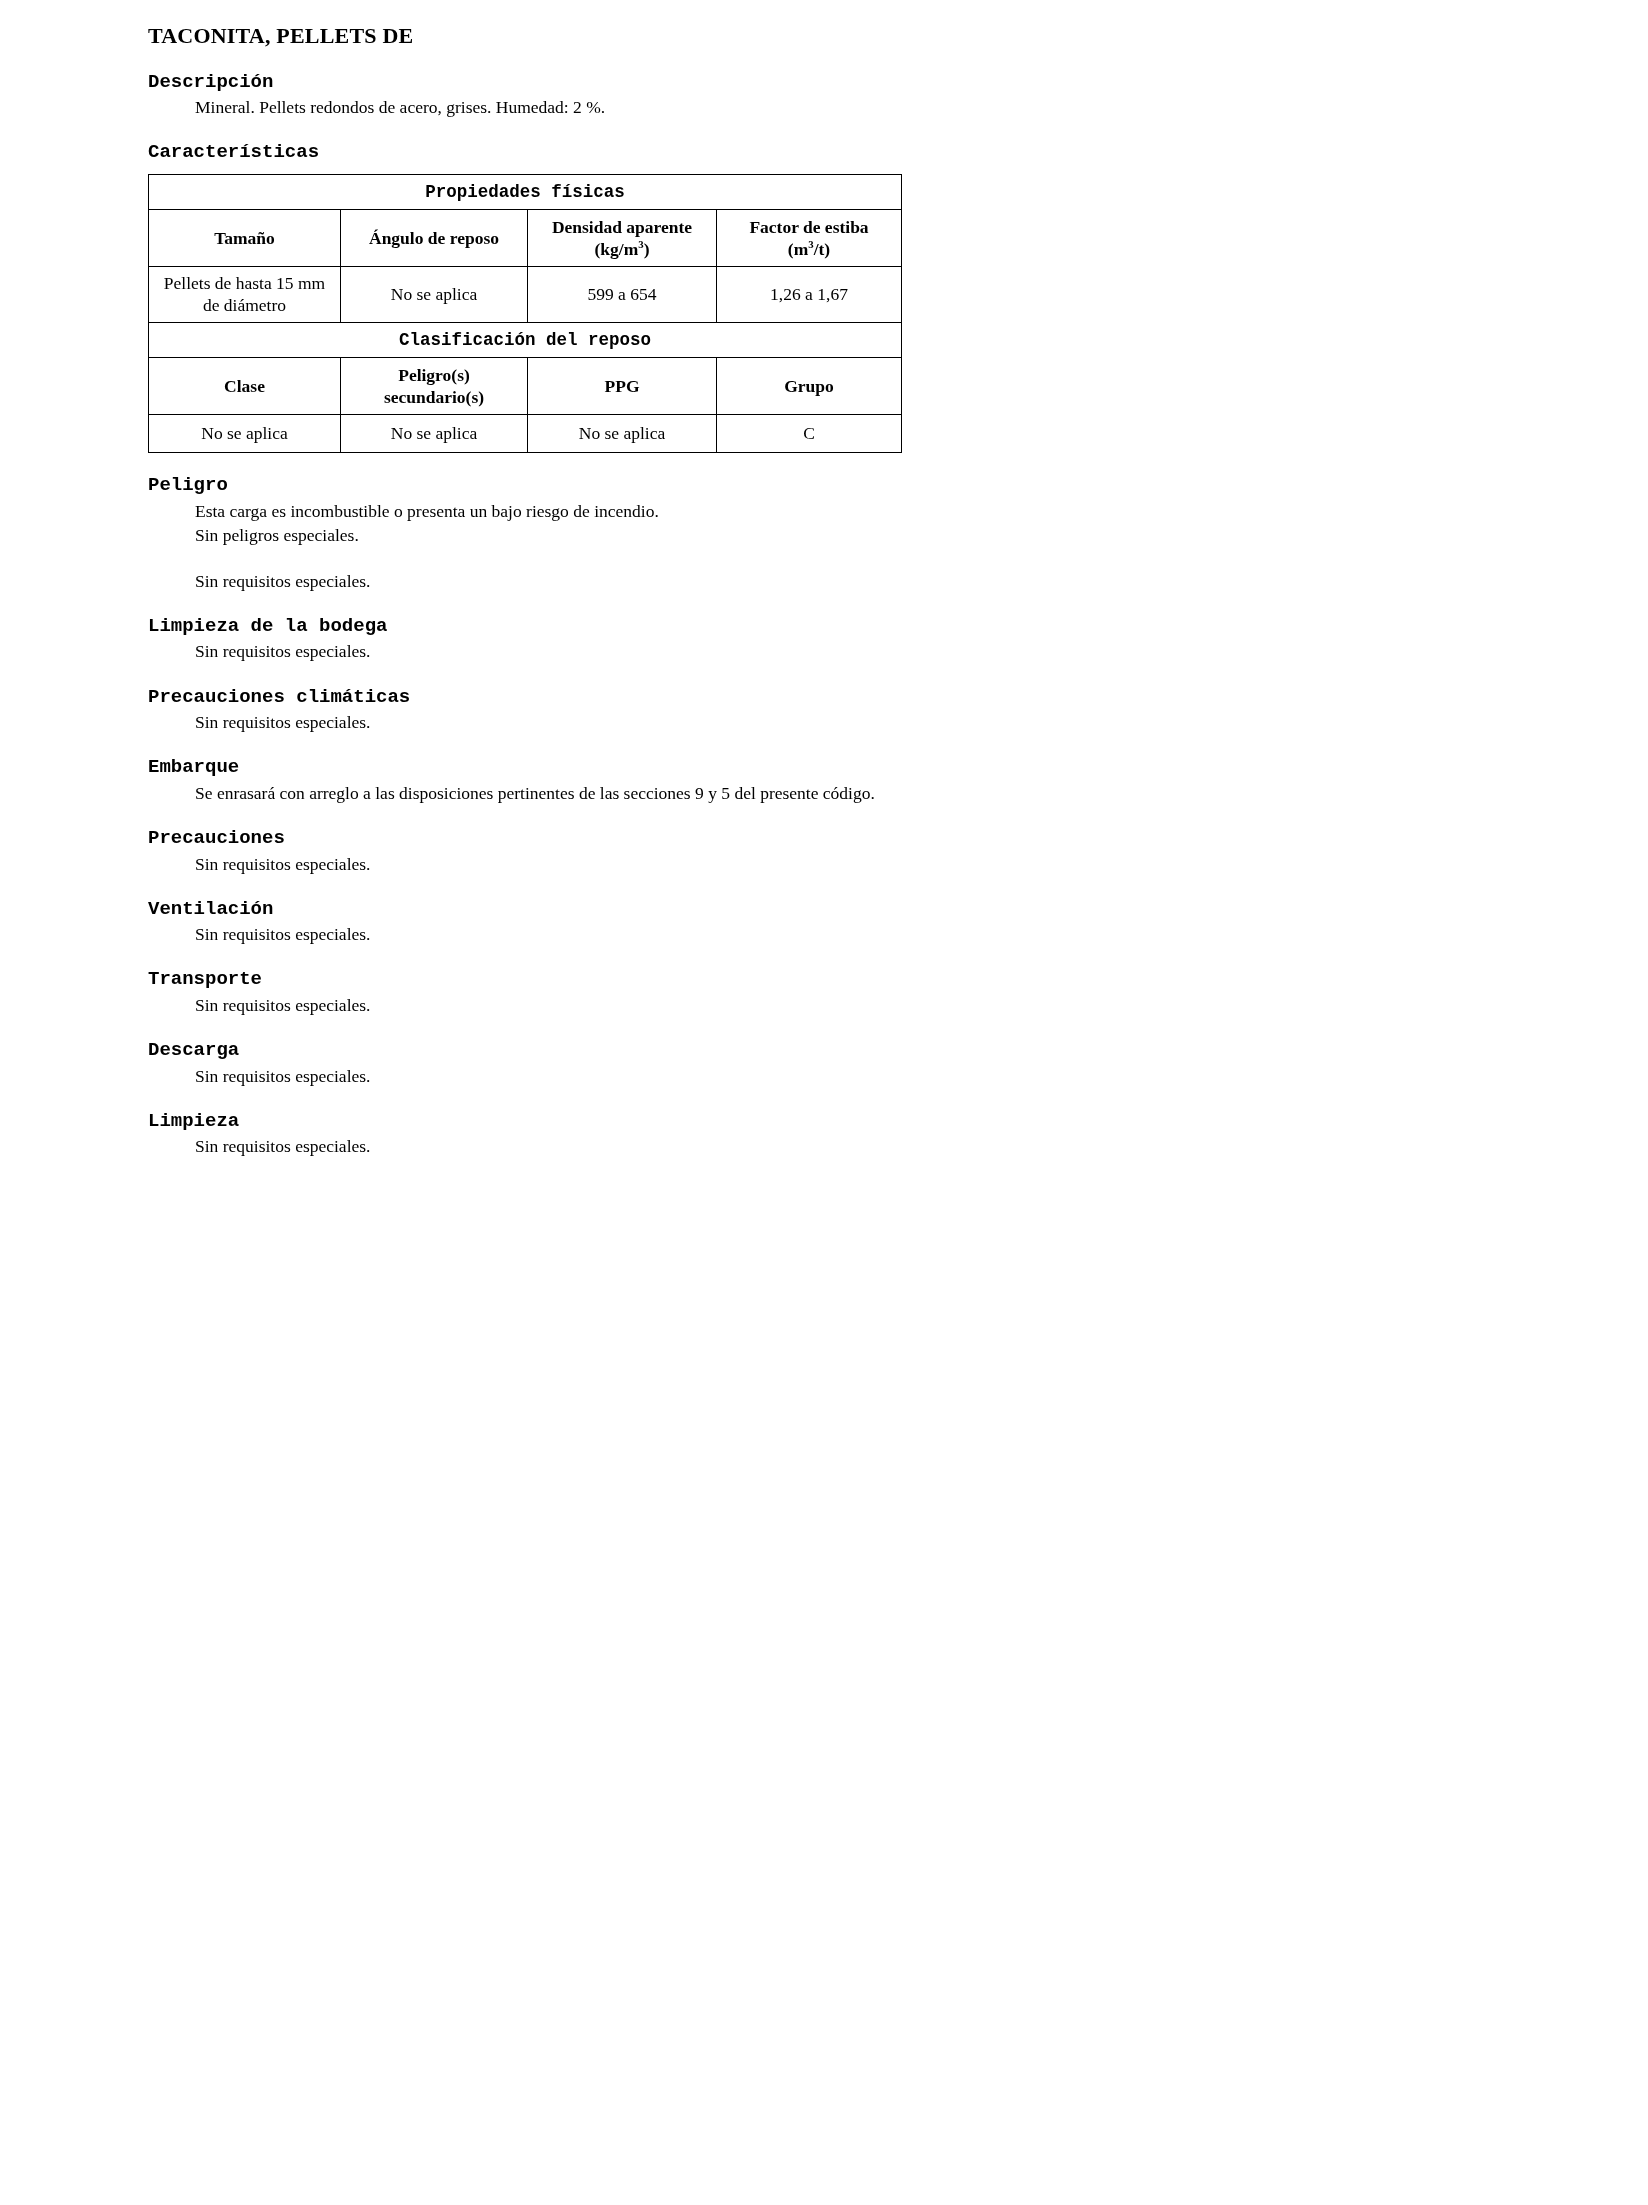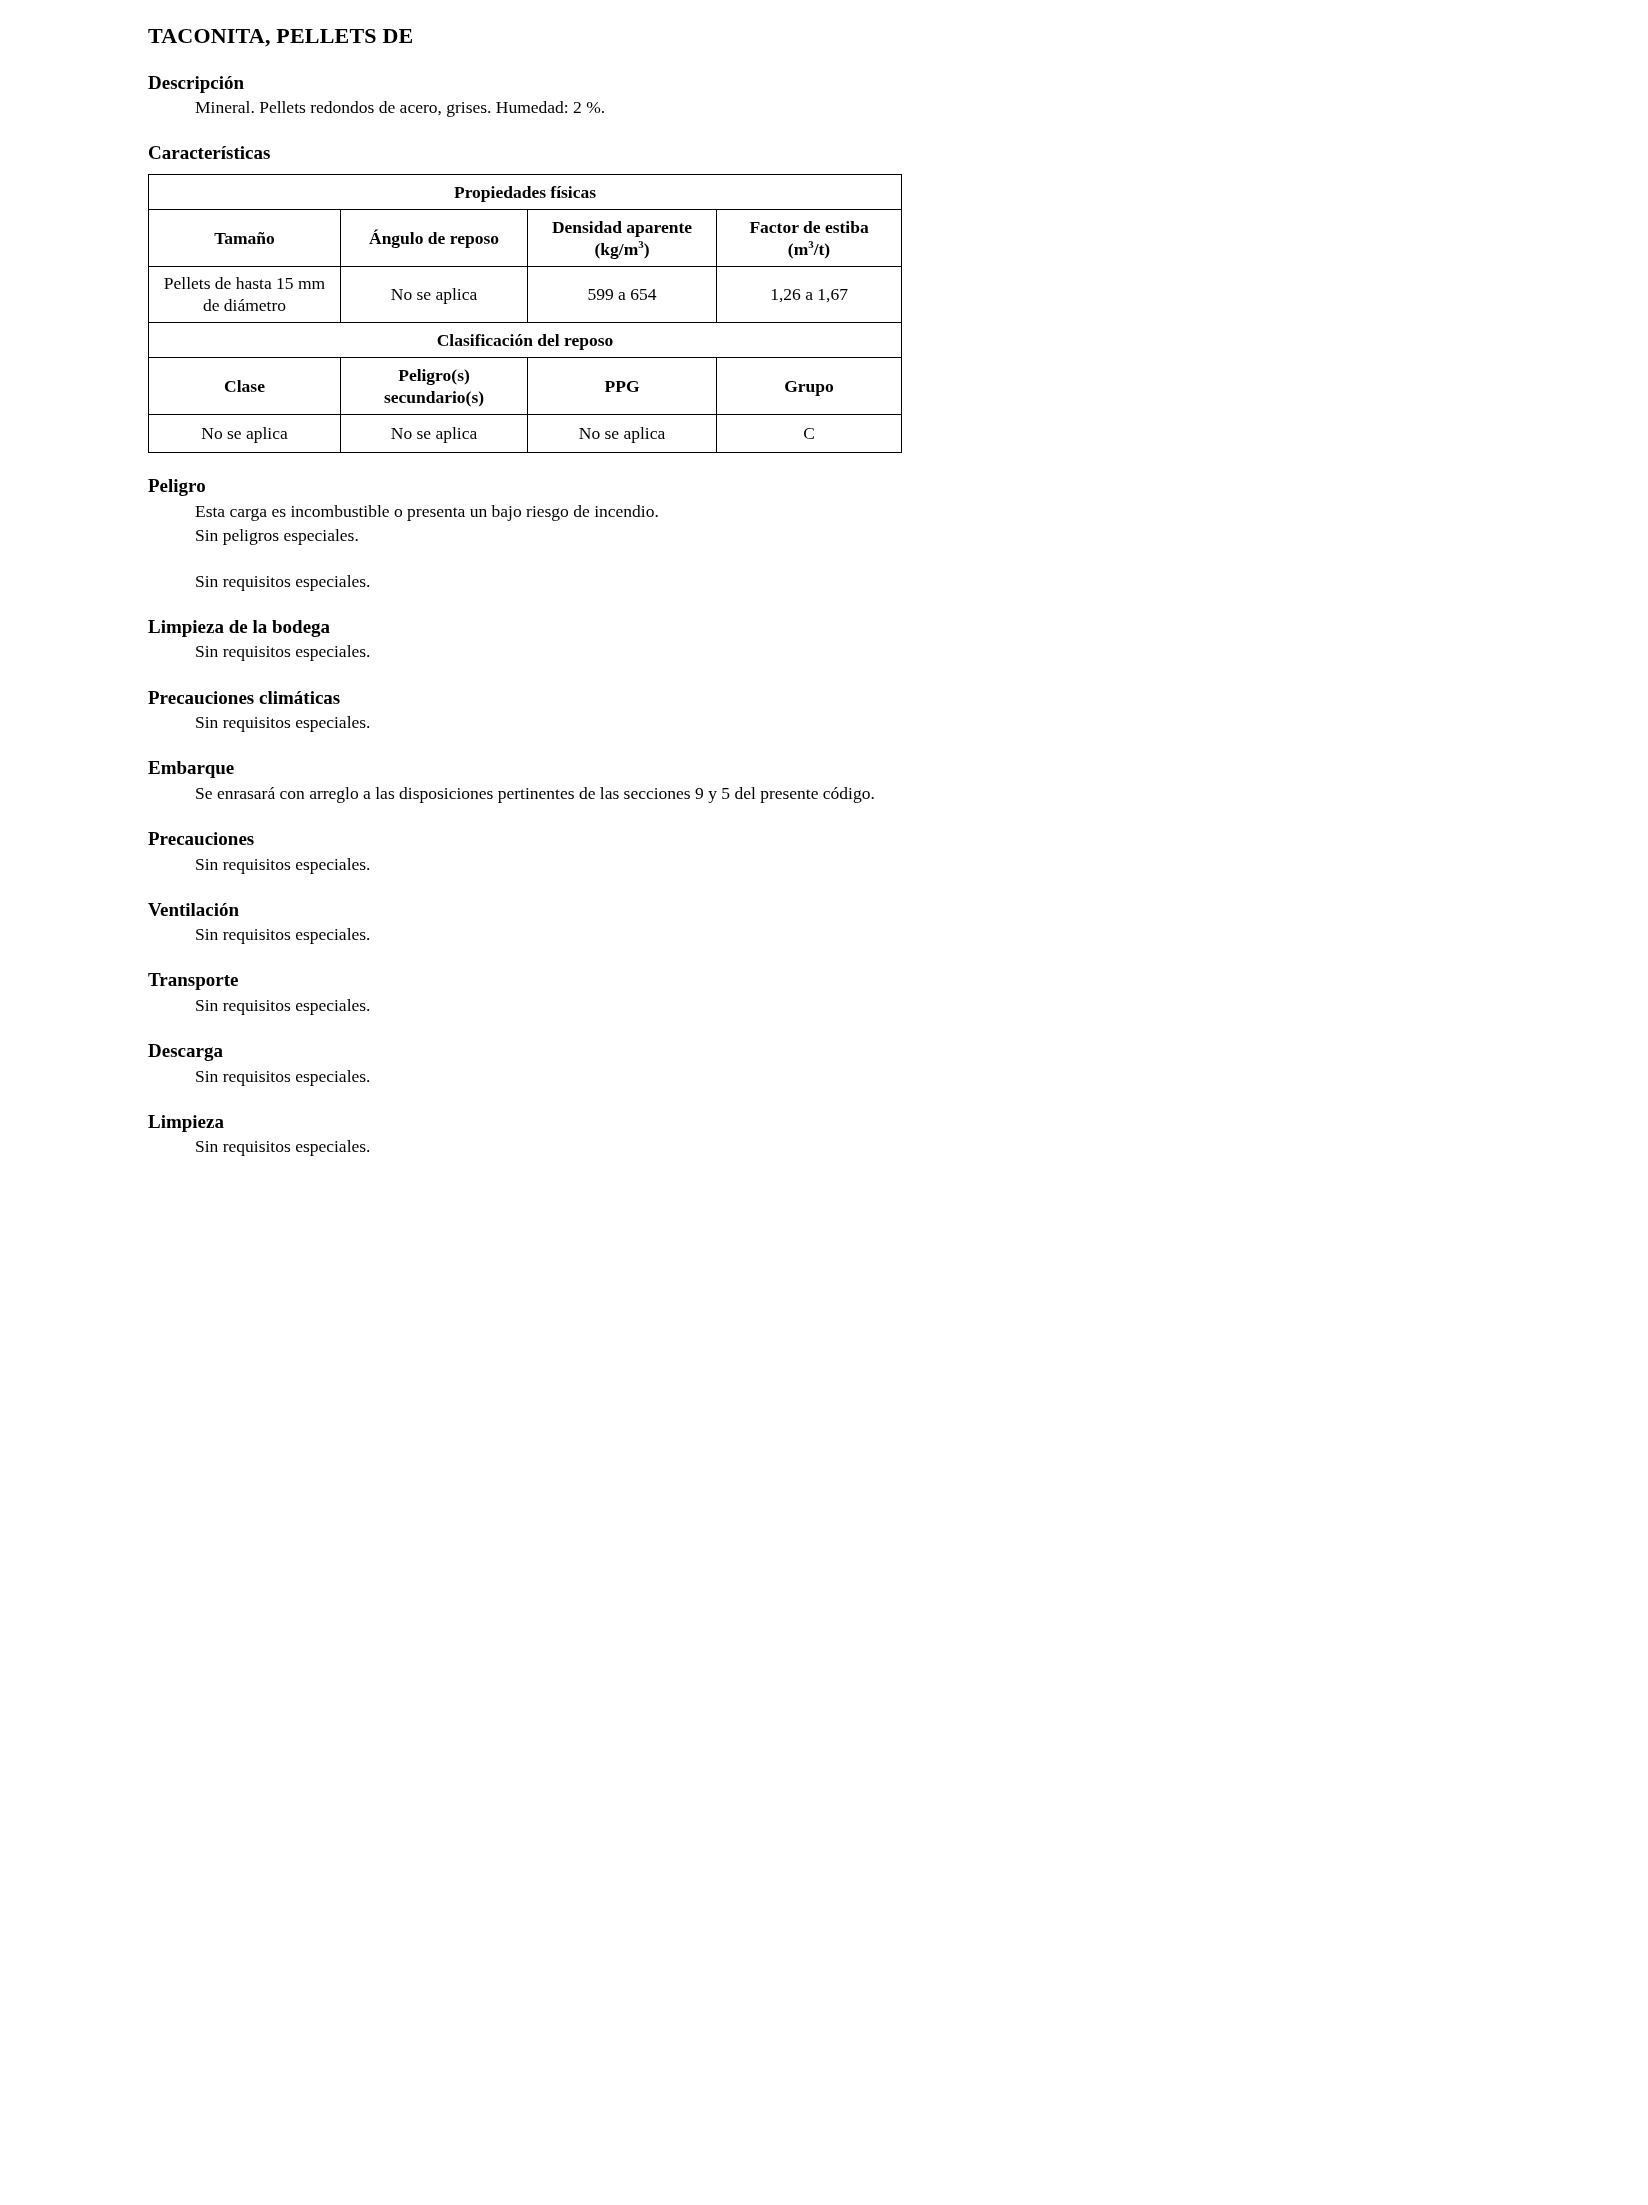--- a/index.html
+++ b/index.html
@@ -30,20 +30,21 @@
     font-size: 22px;
     font-weight: bold;
     line-height: 27px;
     letter-spacing: 0.2px;
   }
   .block { margin-top: 20.7px; }
   .sec-heading {
     font-size: 19px;
     font-weight: bold;
     line-height: 25.4px;
+    font-family: Liberation Mono, monospace;
   }
   .sec-text {
     font-size: 17.5px;
     line-height: 24.6px;
     white-space: nowrap;
     margin-left: 47px;
   }
   table.char-table {
     border-collapse: collapse;
     width: 753px;
@@ -53,21 +54,21 @@
   table.char-table th,
   table.char-table td {
     border: 1.6px solid #000000;
     text-align: center;
     vertical-align: middle;
     font-size: 17.5px;
     line-height: 22px;
     padding: 4.8px 6.4px;
   }
   table.char-table th { font-weight: bold; }
-  tr.span-row th { height: 35px; }
+  tr.span-row th { height: 35px; font-family: Liberation Mono, monospace; }
   tr.colhead-row th { height: 57px; }
   tr.value-row td { height: 56px; }
   tr.value-row-short td { height: 38px; }
   sup {
     font-size: 0.62em;
     vertical-align: super;
     line-height: 0;
   }
 </style>
 </head>

